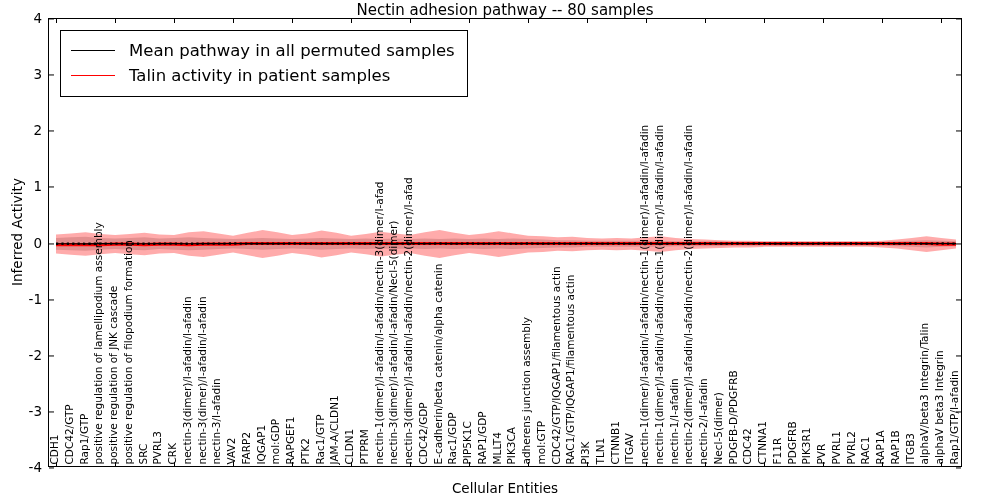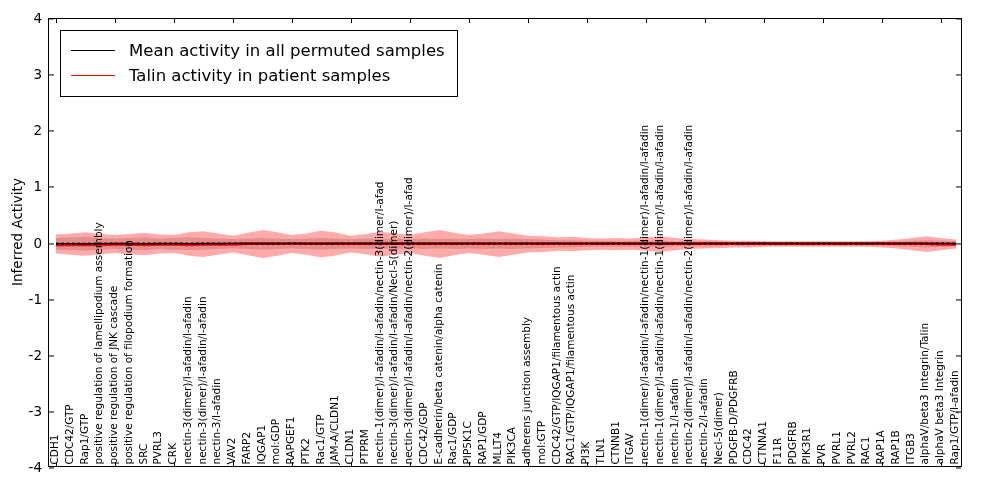--- a/index.html
+++ b/index.html
@@ -50,22 +50,24 @@
   .leg-row{display:flex;align-items:center;height:25px;}
   .leg-line{width:44px;height:0;border-top:1.6px solid #000;margin-right:14px;}
   .leg-line.red{border-top-color:#ff0000;}
   .leg-text{font-size:16.5px;color:#000;white-space:nowrap;}
 </style>
 </head>
 <body>
 
 <div id="fig">
 
+  <div id="title">Nectin adhesion pathway -- 80 samples</div>
 
   <div id="ylabel">Inferred Activity</div>
+  <div id="xlabel">Cellular Entities</div>
 
   <div id="axes">
     <div id="plot">
       <svg id="svgplot" viewBox="0 0 914 449" preserveAspectRatio="none">
           <polygon points="7.00,218.89 21.75,218.33 36.51,217.76 51.26,218.89 66.02,219.45 80.77,218.89 95.52,218.33 110.28,219.45 125.03,218.89 139.79,218.33 154.54,218.89 169.30,219.45 184.05,220.01 198.80,219.45 213.56,218.89 228.31,219.45 243.07,220.01 257.82,219.45 272.57,218.89 287.33,219.45 302.08,220.01 316.84,219.45 331.59,220.01 346.34,219.45 361.10,220.01 375.85,219.45 390.61,220.01 405.36,219.45 420.11,220.01 434.87,219.45 449.62,220.01 464.38,219.45 479.13,220.01 493.89,220.57 508.64,221.13 523.39,221.13 538.15,221.69 552.90,221.69 567.66,221.69 582.41,221.69 597.16,221.69 611.92,221.69 626.67,222.25 641.43,222.25 656.18,222.25 670.93,222.25 685.69,222.82 700.44,222.82 715.20,222.82 729.95,222.82 744.70,222.82 759.46,222.82 774.21,222.82 788.97,222.82 803.72,222.82 818.48,222.82 833.23,222.82 847.98,222.25 862.74,221.69 877.49,221.13 892.25,221.69 907.00,222.25 907.00,227.31 892.25,227.87 877.49,228.43 862.74,227.87 847.98,227.31 833.23,226.75 818.48,226.75 803.72,226.75 788.97,226.75 774.21,226.75 759.46,226.75 744.70,226.75 729.95,226.75 715.20,226.75 700.44,226.75 685.69,226.75 670.93,227.31 656.18,227.31 641.43,227.31 626.67,227.31 611.92,227.87 597.16,227.87 582.41,227.87 567.66,227.87 552.90,227.87 538.15,227.87 523.39,228.43 508.64,228.43 493.89,228.99 479.13,229.55 464.38,230.11 449.62,229.55 434.87,230.11 420.11,229.55 405.36,230.11 390.61,229.55 375.85,230.11 361.10,229.55 346.34,230.11 331.59,229.55 316.84,230.11 302.08,229.55 287.33,230.11 272.57,230.67 257.82,230.11 243.07,229.55 228.31,230.11 213.56,230.67 198.80,230.11 184.05,229.55 169.30,230.11 154.54,230.67 139.79,231.24 125.03,230.67 110.28,230.11 95.52,231.24 80.77,230.67 66.02,230.11 51.26,230.67 36.51,231.80 21.75,231.24 7.00,230.67" fill="#000000" fill-opacity="0.16" stroke="none"></polygon>
           <polygon points="7.00,215.52 21.75,214.40 36.51,213.27 51.26,214.96 66.02,216.08 80.77,214.96 95.52,213.84 110.28,215.52 125.03,216.08 139.79,213.27 154.54,212.15 169.30,214.40 184.05,216.64 198.80,213.84 213.56,211.03 228.31,213.27 243.07,216.08 257.82,214.40 272.57,211.59 287.33,213.84 302.08,216.64 316.84,214.96 331.59,212.71 346.34,214.40 361.10,216.08 375.85,213.27 390.61,211.03 405.36,213.84 420.11,216.08 434.87,214.40 449.62,212.15 464.38,214.40 479.13,216.64 493.89,217.20 508.64,218.33 523.39,217.76 538.15,218.89 552.90,219.45 567.66,218.89 582.41,219.45 597.16,218.33 611.92,217.20 626.67,218.89 641.43,220.01 656.18,220.57 670.93,221.13 685.69,221.69 700.44,221.69 715.20,222.25 729.95,222.25 744.70,222.25 759.46,222.25 774.21,222.25 788.97,222.25 803.72,222.25 818.48,222.25 833.23,221.69 847.98,220.57 862.74,218.89 877.49,217.20 892.25,218.89 907.00,220.57 907.00,229.55 892.25,231.24 877.49,232.92 862.74,231.24 847.98,229.55 833.23,228.43 818.48,227.87 803.72,227.87 788.97,227.87 774.21,227.87 759.46,227.87 744.70,227.87 729.95,227.87 715.20,227.87 700.44,228.43 685.69,228.43 670.93,228.99 656.18,229.55 641.43,230.11 626.67,231.24 611.92,232.92 597.16,231.80 582.41,230.67 567.66,231.24 552.90,230.67 538.15,231.24 523.39,232.36 508.64,231.80 493.89,232.92 479.13,233.48 464.38,235.73 449.62,237.97 434.87,235.73 420.11,234.04 405.36,236.29 390.61,239.09 375.85,236.85 361.10,234.04 346.34,235.73 331.59,237.41 316.84,235.16 302.08,233.48 287.33,236.29 272.57,238.53 257.82,235.73 243.07,234.04 228.31,236.85 213.56,239.09 198.80,236.29 184.05,233.48 169.30,235.73 154.54,237.97 139.79,236.85 125.03,234.04 110.28,234.60 95.52,236.29 80.77,235.16 66.02,234.04 51.26,235.16 36.51,236.85 21.75,235.73 7.00,234.60" fill="#ff0000" fill-opacity="0.33" stroke="none"></polygon>
           <path d="M7.00 225.62 L21.75 225.62 L36.51 225.62 L51.26 225.62 L66.02 225.06 L80.77 225.06 L95.52 225.62 L110.28 225.06 L125.03 225.06 L139.79 225.62 L154.54 225.06 L169.30 225.06 L184.05 225.06 L198.80 224.50 L213.56 224.50 L228.31 224.50 L243.07 224.50 L257.82 224.50 L272.57 224.50 L287.33 224.50 L302.08 224.50 L316.84 224.50 L331.59 224.50 L346.34 224.50 L361.10 224.50 L375.85 224.50 L390.61 224.50 L405.36 224.50 L420.11 224.50 L434.87 224.50 L449.62 224.50 L464.38 224.50 L479.13 224.50 L493.89 224.50 L508.64 224.50 L523.39 224.50 L538.15 224.50 L552.90 224.50 L567.66 224.50 L582.41 224.50 L597.16 224.50 L611.92 224.50 L626.67 224.50 L641.43 224.50 L656.18 224.50 L670.93 224.50 L685.69 224.50 L700.44 224.50 L715.20 224.50 L729.95 224.50 L744.70 224.50 L759.46 224.50 L774.21 224.50 L788.97 224.50 L803.72 224.50 L818.48 224.50 L833.23 224.50 L847.98 224.50 L862.74 224.50 L877.49 224.50 L892.25 225.06 L907.00 225.06" fill="none" stroke="#ff0000" stroke-width="3.2"></path>
           <path d="M7.00 224.78 L21.75 224.72 L36.51 224.84 L51.26 224.67 L66.02 224.61 L80.77 224.72 L95.52 224.78 L110.28 224.67 L125.03 224.61 L139.79 224.72 L154.54 224.67 L169.30 224.61 L184.05 224.56 L198.80 224.61 L213.56 224.67 L228.31 224.61 L243.07 224.56 L257.82 224.61 L272.57 224.67 L287.33 224.61 L302.08 224.56 L316.84 224.61 L331.59 224.56 L346.34 224.61 L361.10 224.56 L375.85 224.61 L390.61 224.56 L405.36 224.61 L420.11 224.56 L434.87 224.61 L449.62 224.56 L464.38 224.61 L479.13 224.56 L493.89 224.61 L508.64 224.56 L523.39 224.61 L538.15 224.56 L552.90 224.61 L567.66 224.56 L582.41 224.61 L597.16 224.56 L611.92 224.61 L626.67 224.56 L641.43 224.61 L656.18 224.56 L670.93 224.61 L685.69 224.56 L700.44 224.61 L715.20 224.56 L729.95 224.61 L744.70 224.56 L759.46 224.61 L774.21 224.56 L788.97 224.61 L803.72 224.56 L818.48 224.61 L833.23 224.56 L847.98 224.61 L862.74 224.56 L877.49 224.61 L892.25 224.56 L907.00 224.61" fill="none" stroke="#000000" stroke-width="1.1"></path>
           <path d="M7.00 224.78 L21.75 224.72 L36.51 224.84 L51.26 224.67 L66.02 224.61 L80.77 224.72 L95.52 224.78 L110.28 224.67 L125.03 224.61 L139.79 224.72 L154.54 224.67 L169.30 224.61 L184.05 224.56 L198.80 224.61 L213.56 224.67 L228.31 224.61 L243.07 224.56 L257.82 224.61 L272.57 224.67 L287.33 224.61 L302.08 224.56 L316.84 224.61 L331.59 224.56 L346.34 224.61 L361.10 224.56 L375.85 224.61 L390.61 224.56 L405.36 224.61 L420.11 224.56 L434.87 224.61 L449.62 224.56 L464.38 224.61 L479.13 224.56 L493.89 224.61 L508.64 224.56 L523.39 224.61 L538.15 224.56 L552.90 224.61 L567.66 224.56 L582.41 224.61 L597.16 224.56 L611.92 224.61 L626.67 224.56 L641.43 224.61 L656.18 224.56 L670.93 224.61 L685.69 224.56 L700.44 224.61 L715.20 224.56 L729.95 224.61 L744.70 224.56 L759.46 224.61 L774.21 224.56 L788.97 224.61 L803.72 224.56 L818.48 224.61 L833.23 224.56 L847.98 224.61 L862.74 224.56 L877.49 224.61 L892.25 224.56 L907.00 224.61" fill="none" stroke="#000" stroke-width="2.4" stroke-dasharray="2.2 3.2" stroke-linecap="butt"></path>
         </svg>
@@ -120,21 +122,21 @@
         <div class="xtick-mark" style="left: 774.213px;"></div>
         <div class="xtick-mark t" style="left: 774.213px;"></div>
         <div class="xtick-mark" style="left: 833.23px;"></div>
         <div class="xtick-mark t" style="left: 833.23px;"></div>
         <div class="xtick-mark" style="left: 892.246px;"></div>
         <div class="xtick-mark t" style="left: 892.246px;"></div>
       </div>
     <div id="legend">
       <div class="leg-row">
         <span class="leg-line"></span>
-        <span class="leg-text">Mean activity in all permuted samples</span>
+        <span class="leg-text">Mean pathway in all permuted samples</span>
       </div>
       <div class="leg-row">
         <span class="leg-line red"></span>
         <span class="leg-text">Talin activity in patient samples</span>
       </div>
     </div>
   </div>
 
   <div id="xlabels">
       <div class="cat" style="left: 11px;">CDH1</div>

